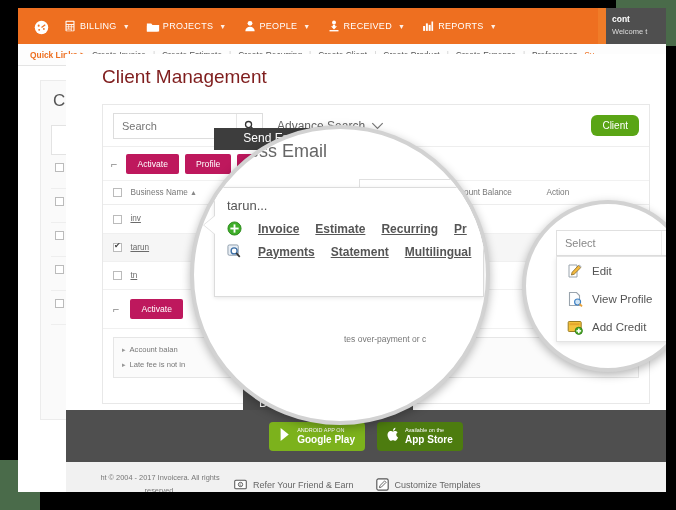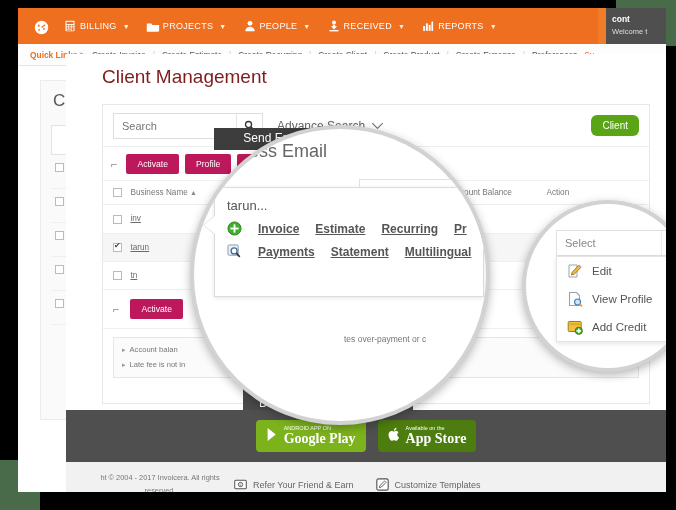--- a/index.html
+++ b/index.html
@@ -142,21 +142,21 @@
 
   
   #footer-dark {
     position:absolute; left:0; top:356px; width:600px; height:52px; background:#4f4f4f;
     display:flex; align-items:center; justify-content:center; gap:12px;
   }
   .store-badge { border-radius:4px; display:flex; align-items:center; gap:5px; padding:5px 10px; }
   #gplay { background:#7cb21c; color:#fff; }
   #appstore { background:#4d7c0f; color:#fff; }
   .badge-sm { font-size:5.5px; line-height:1.1; display:block; }
-  .badge-lg { font-size:14px; font-weight:bold; line-height:1.1; display:block;font-family:Liberation Serif, serif; }
+  .badge-lg { font-size:10px; font-weight:bold; line-height:1.1; display:block; }
   #footer-light {
     position:absolute; left:0; top:408px; width:600px; height:46px; background:#f1f1f1;
     display:flex; align-items:center; font-size:7.4px; color:#777;
   }
   #copyright { width:168px; text-align:center; line-height:1.7; padding-left:20px;}
   .foot-link { display:flex; align-items:center; gap:6px; font-size:9px; color:#666; margin-right:22px;}
   #invlogo { margin-left:auto; padding-right:6px; text-align:right;margin-top:31px; }
   #invlogo .big { font-size:17px; color:#8d8d8d; letter-spacing:-.5px; font-weight:bold;}
   #invlogo .small { font-size:4.5px; color:#9c9c9c; letter-spacing:.4px; display:block; margin-top:-2px;}
 

